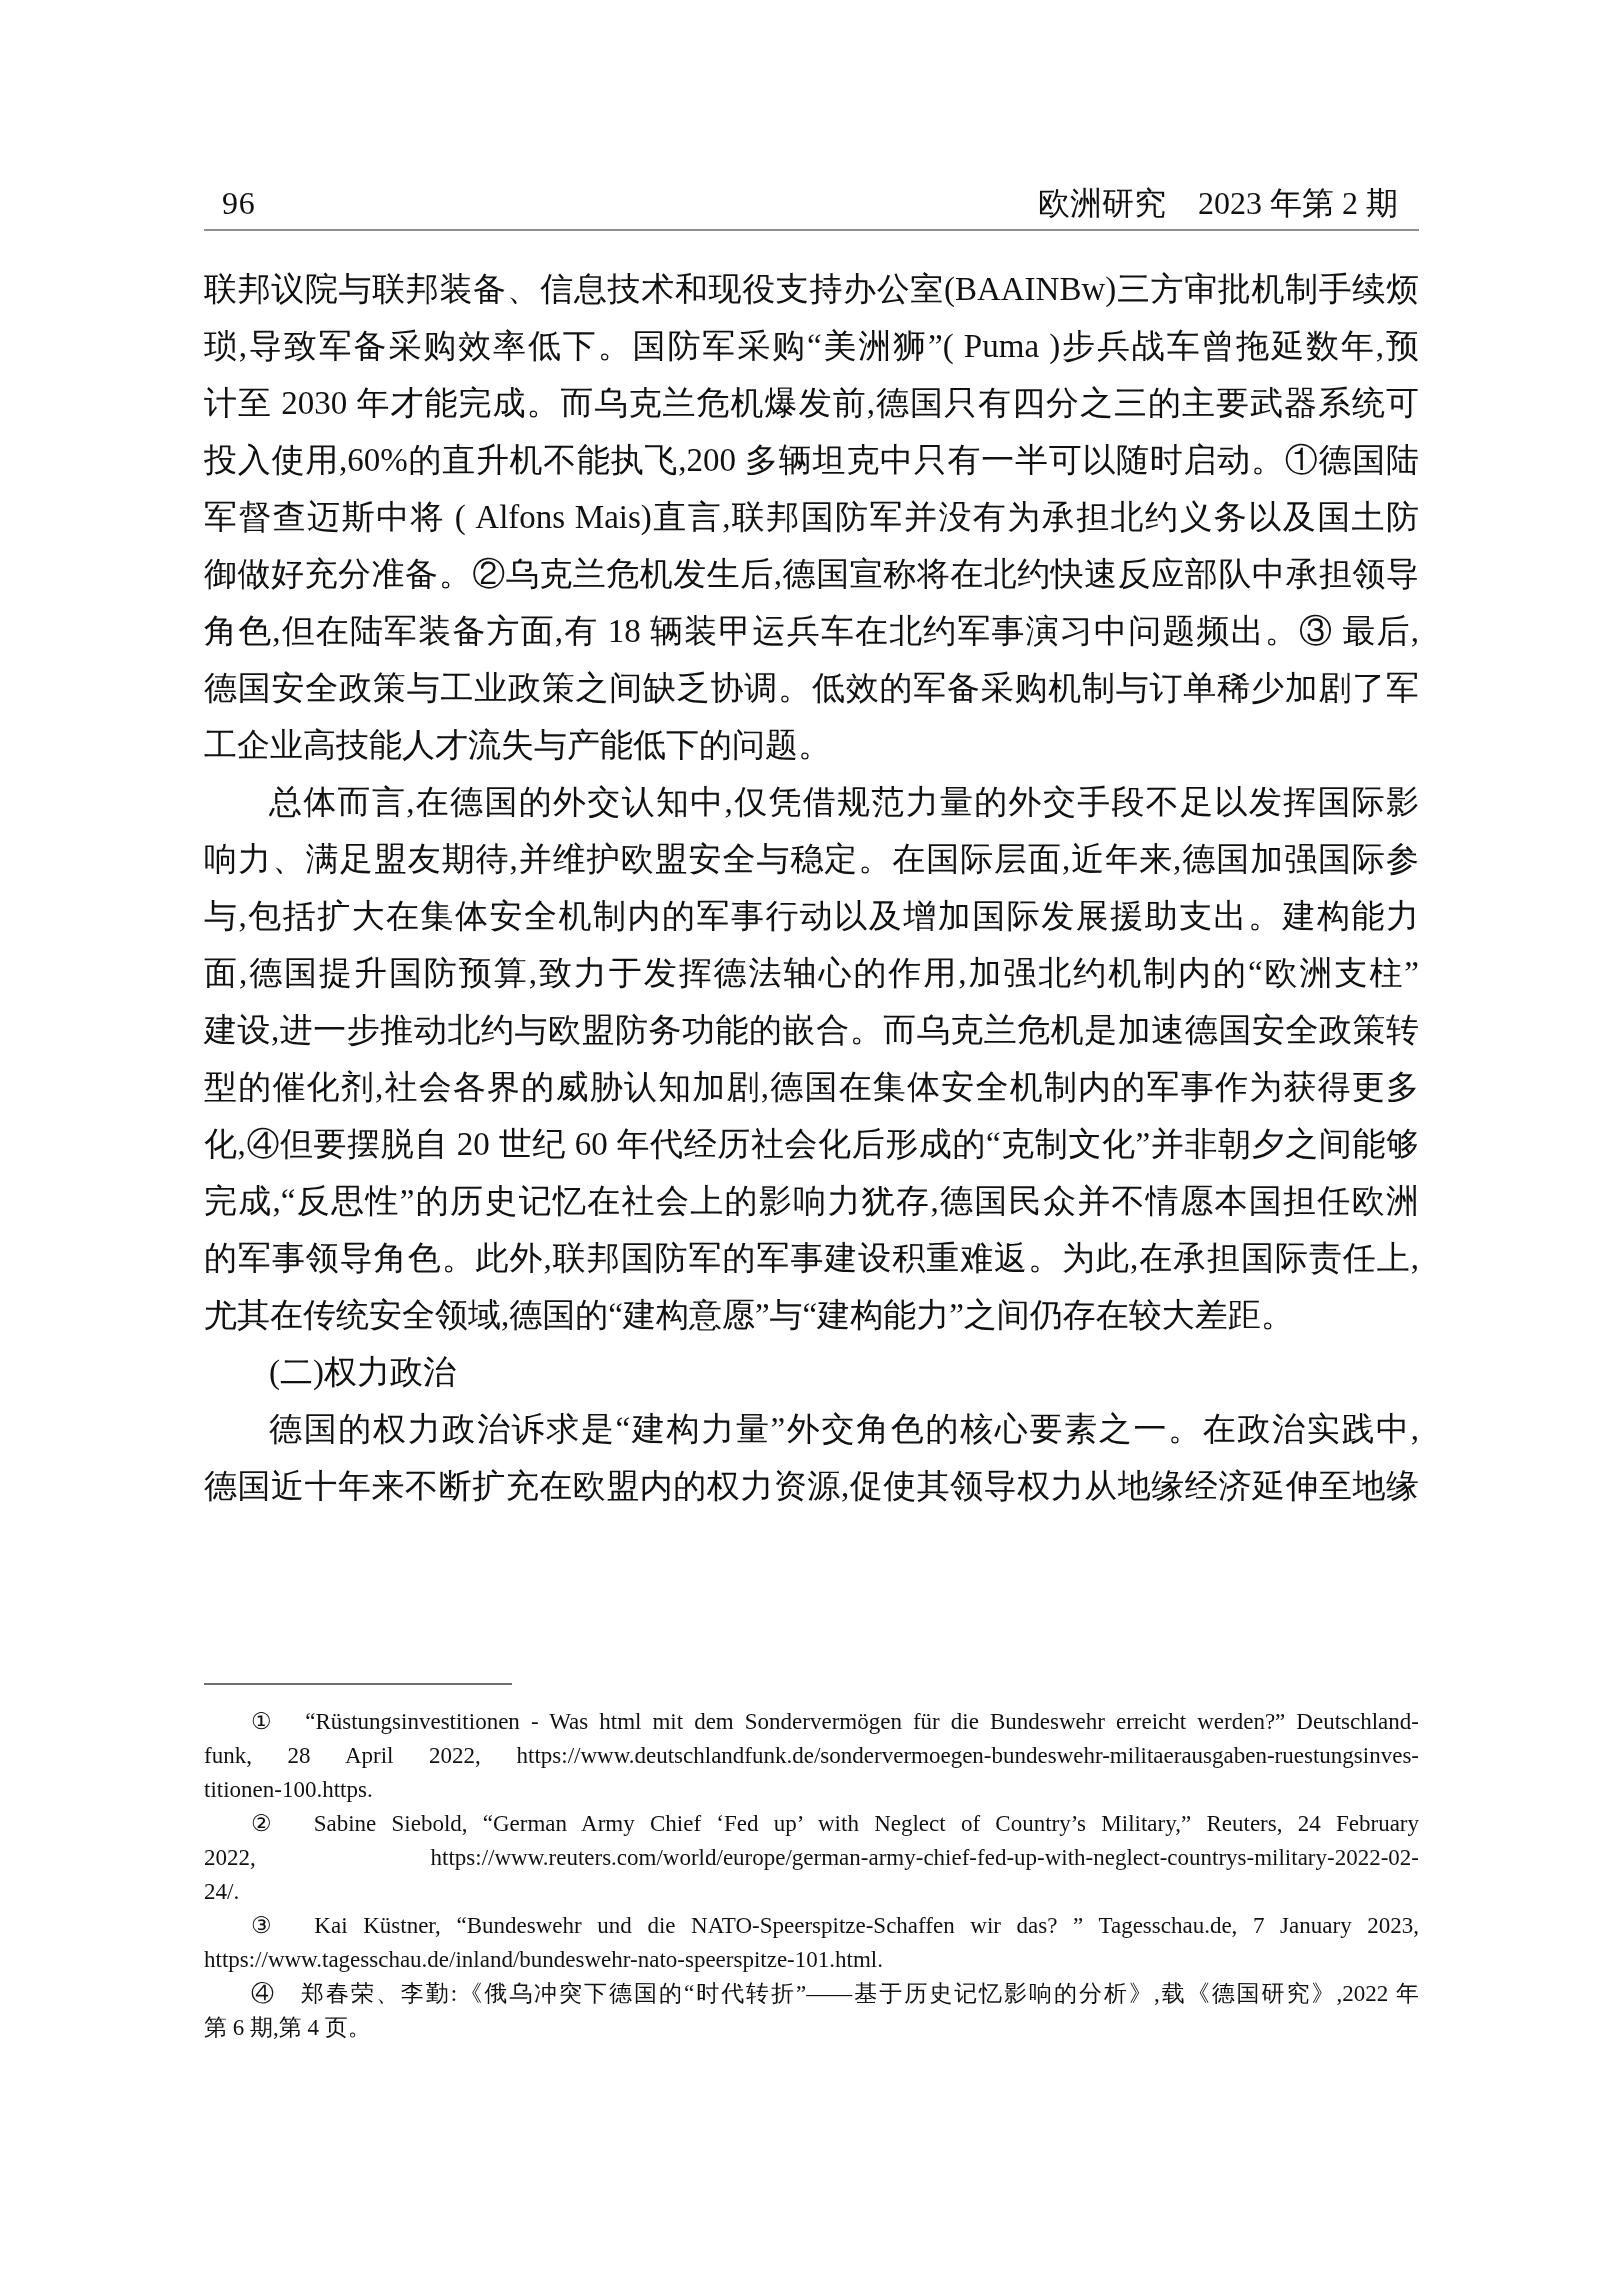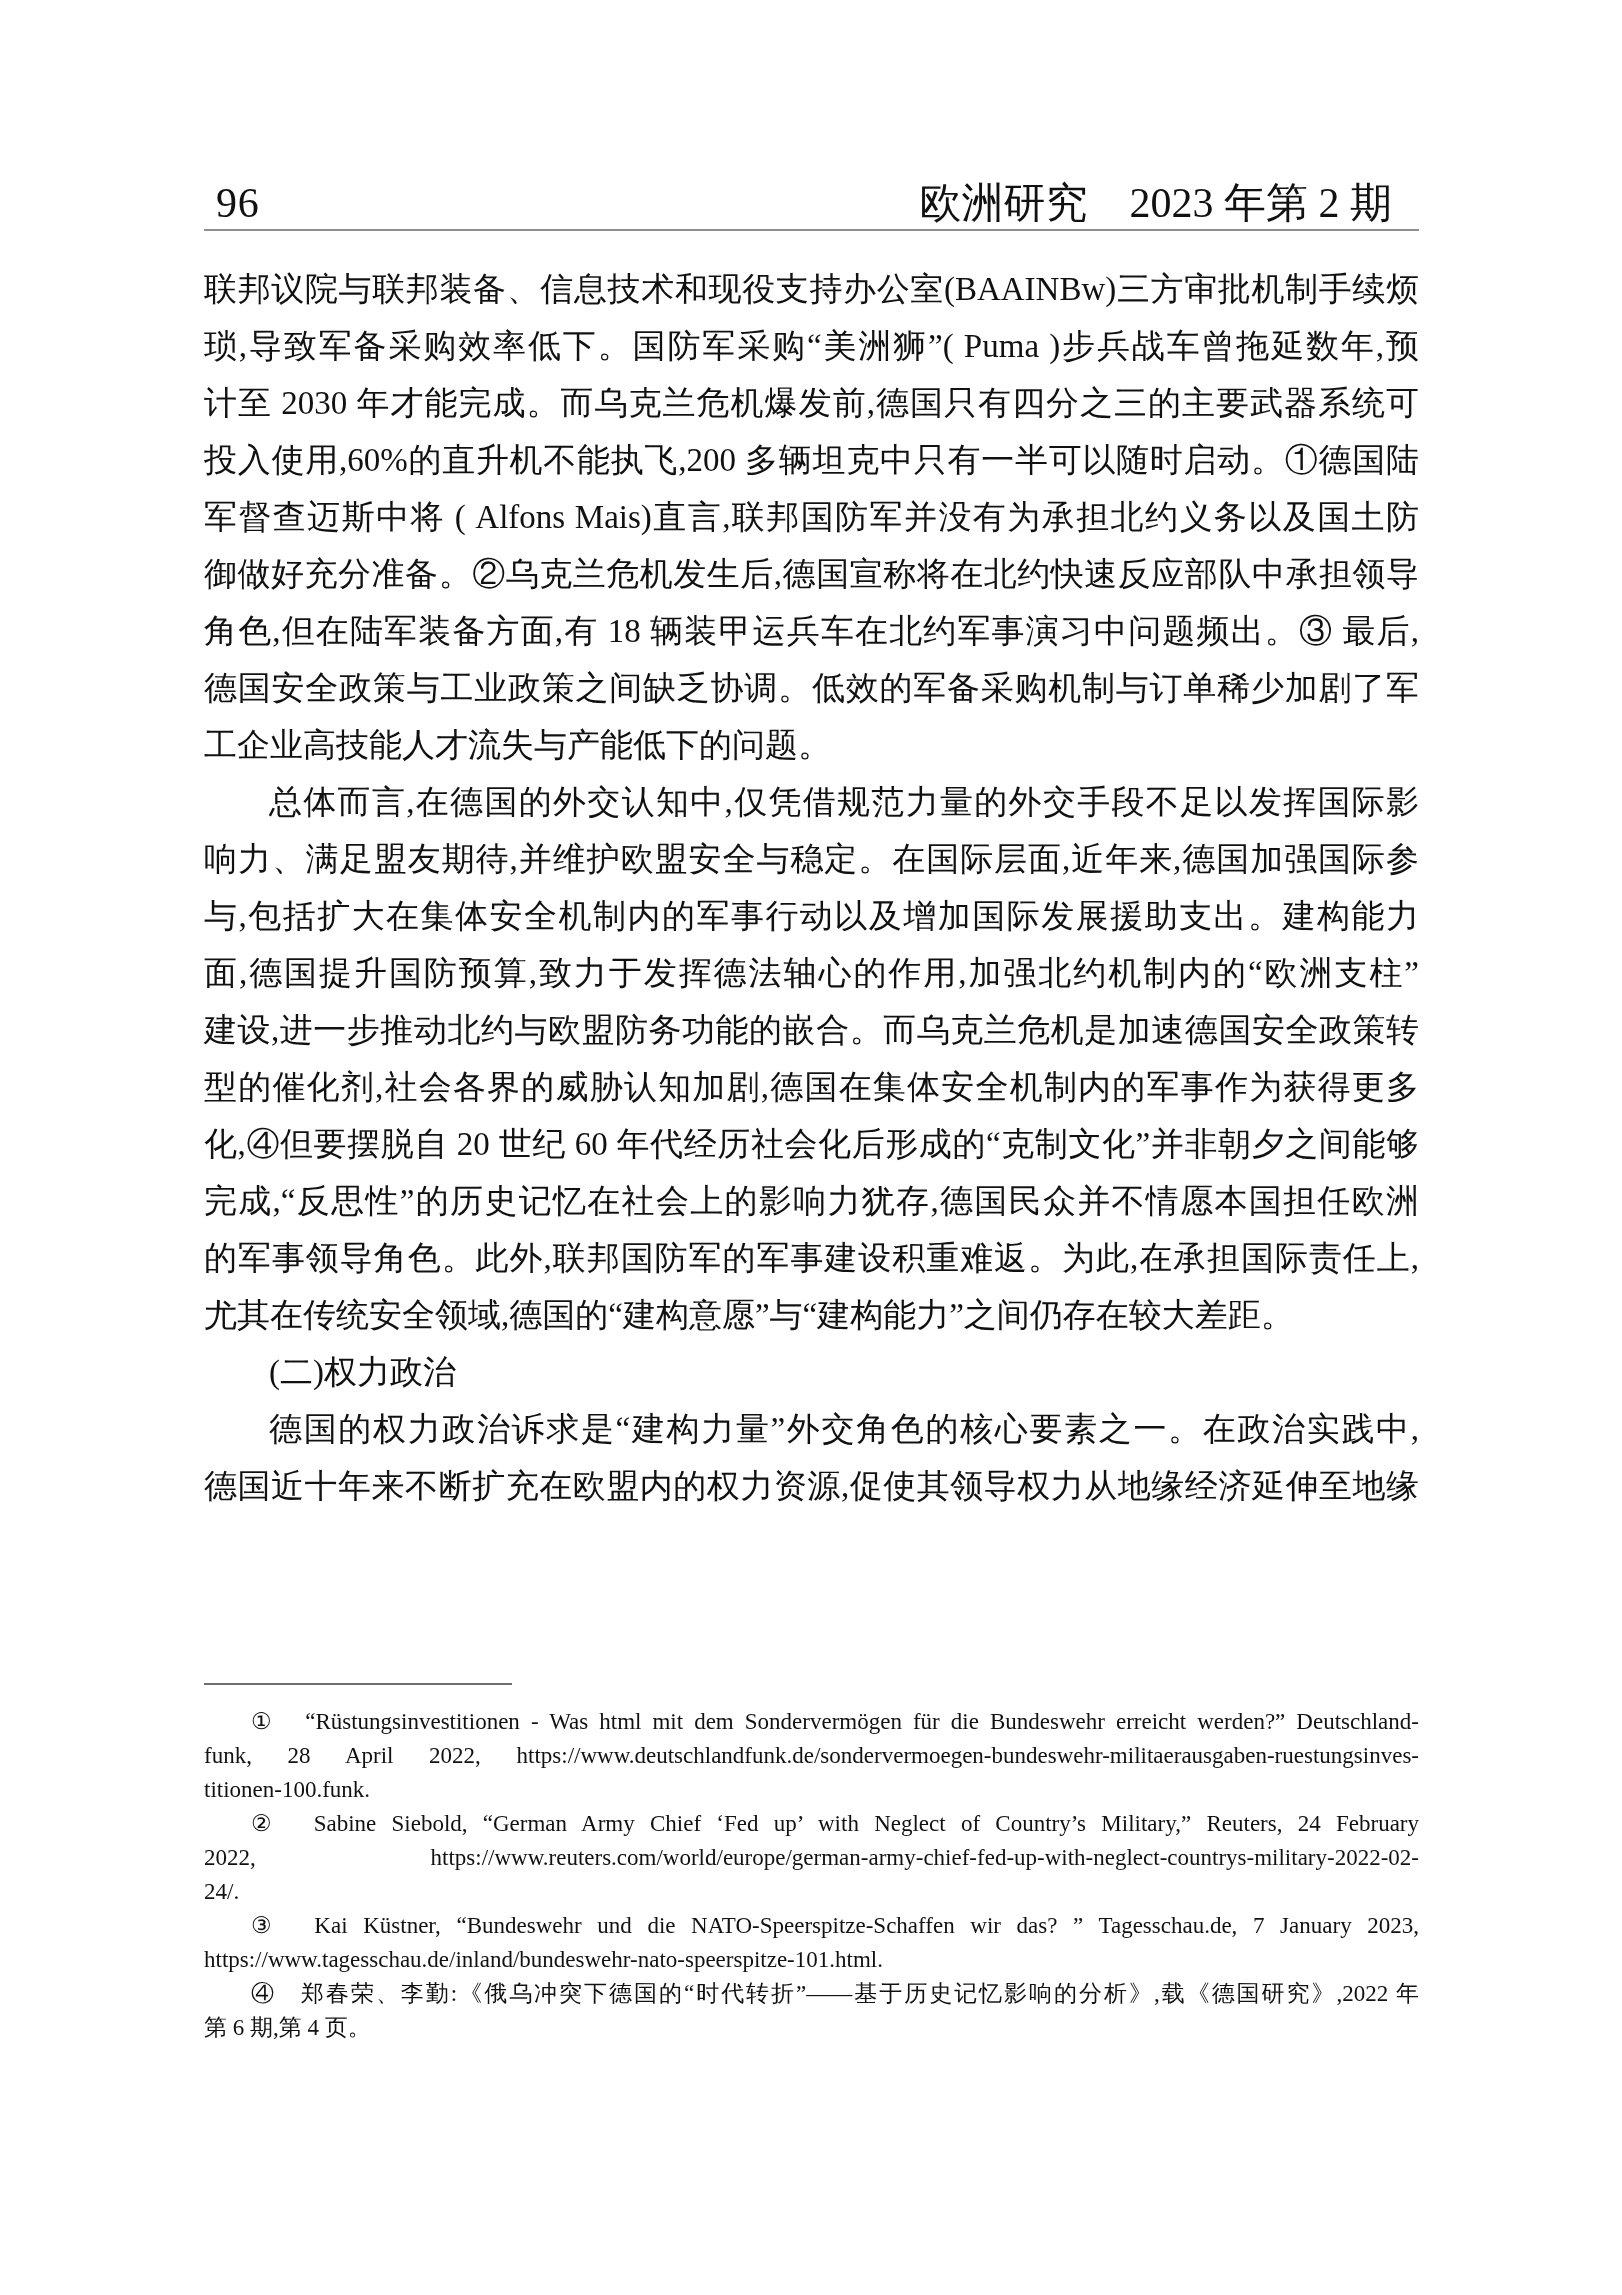--- a/index.html
+++ b/index.html
@@ -6,23 +6,23 @@
   .page{
     position:relative;
     width:1623px;height:2295px;
     background:#ffffff;
     font-family:"Liberation Serif","DejaVu Serif",serif;
     color:#111111;
     overflow:hidden;
   }
   
   .header{
-    position:absolute;left:198px;top:179px;width:1215px;height:47px;
+    position:absolute;left:204px;top:179px;width:1215px;height:47px;
     display:flex;justify-content:space-between;align-items:center;
-    font-size:42px;line-height:46px;
+    font-size:32px;line-height:46px;
   }
   .page-number{padding-left:18px;letter-spacing:0.8px;}
   .journal-line{padding-right:21px;}
   .header-rule{
     position:absolute;left:204px;top:229px;width:1215px;height:2.3px;
     background:#8f8f8f;
   }
   
   .body-text{
     position:absolute;left:204px;top:261px;width:1215px;
@@ -88,21 +88,21 @@
       <div class="bline first last">(二)权力政治</div>
       <div class="bline first">德国的权力政治诉求是“建构力量”外交角色的核心要素之一。在政治实践中,</div>
       <div class="bline">德国近十年来不断扩充在欧盟内的权力资源,促使其领导权力从地缘经济延伸至地缘</div>
     </div>
 
   <div class="footnote-sep"></div>
 
   <div class="footnotes">
       <div class="fline first">①　“Rüstungsinvestitionen - Was html mit dem Sondervermögen für die Bundeswehr erreicht werden?” Deutschland-</div>
       <div class="fline">funk, 28 April 2022, https://www.deutschlandfunk.de/sondervermoegen-bundeswehr-militaerausgaben-ruestungsinves-</div>
-      <div class="fline last">titionen-100.funk.</div>
+      <div class="fline last">titionen-100.https.</div>
       <div class="fline first">②　Sabine Siebold, “German Army Chief ‘Fed up’ with Neglect of Country’s Military,” Reuters, 24 February</div>
       <div class="fline">2022, https://www.reuters.com/world/europe/german-army-chief-fed-up-with-neglect-countrys-military-2022-02-</div>
       <div class="fline last">24/.</div>
       <div class="fline first">③　Kai Küstner, “Bundeswehr und die NATO-Speerspitze-Schaffen wir das? ” Tagesschau.de, 7 January 2023,</div>
       <div class="fline last">https://www.tagesschau.de/inland/bundeswehr-nato-speerspitze-101.html.</div>
       <div class="fline first">④　郑春荣、李勤:《俄乌冲突下德国的“时代转折”——基于历史记忆影响的分析》,载《德国研究》,2022 年</div>
       <div class="fline last">第 6 期,第 4 页。</div>
     </div>
 
 </div>

